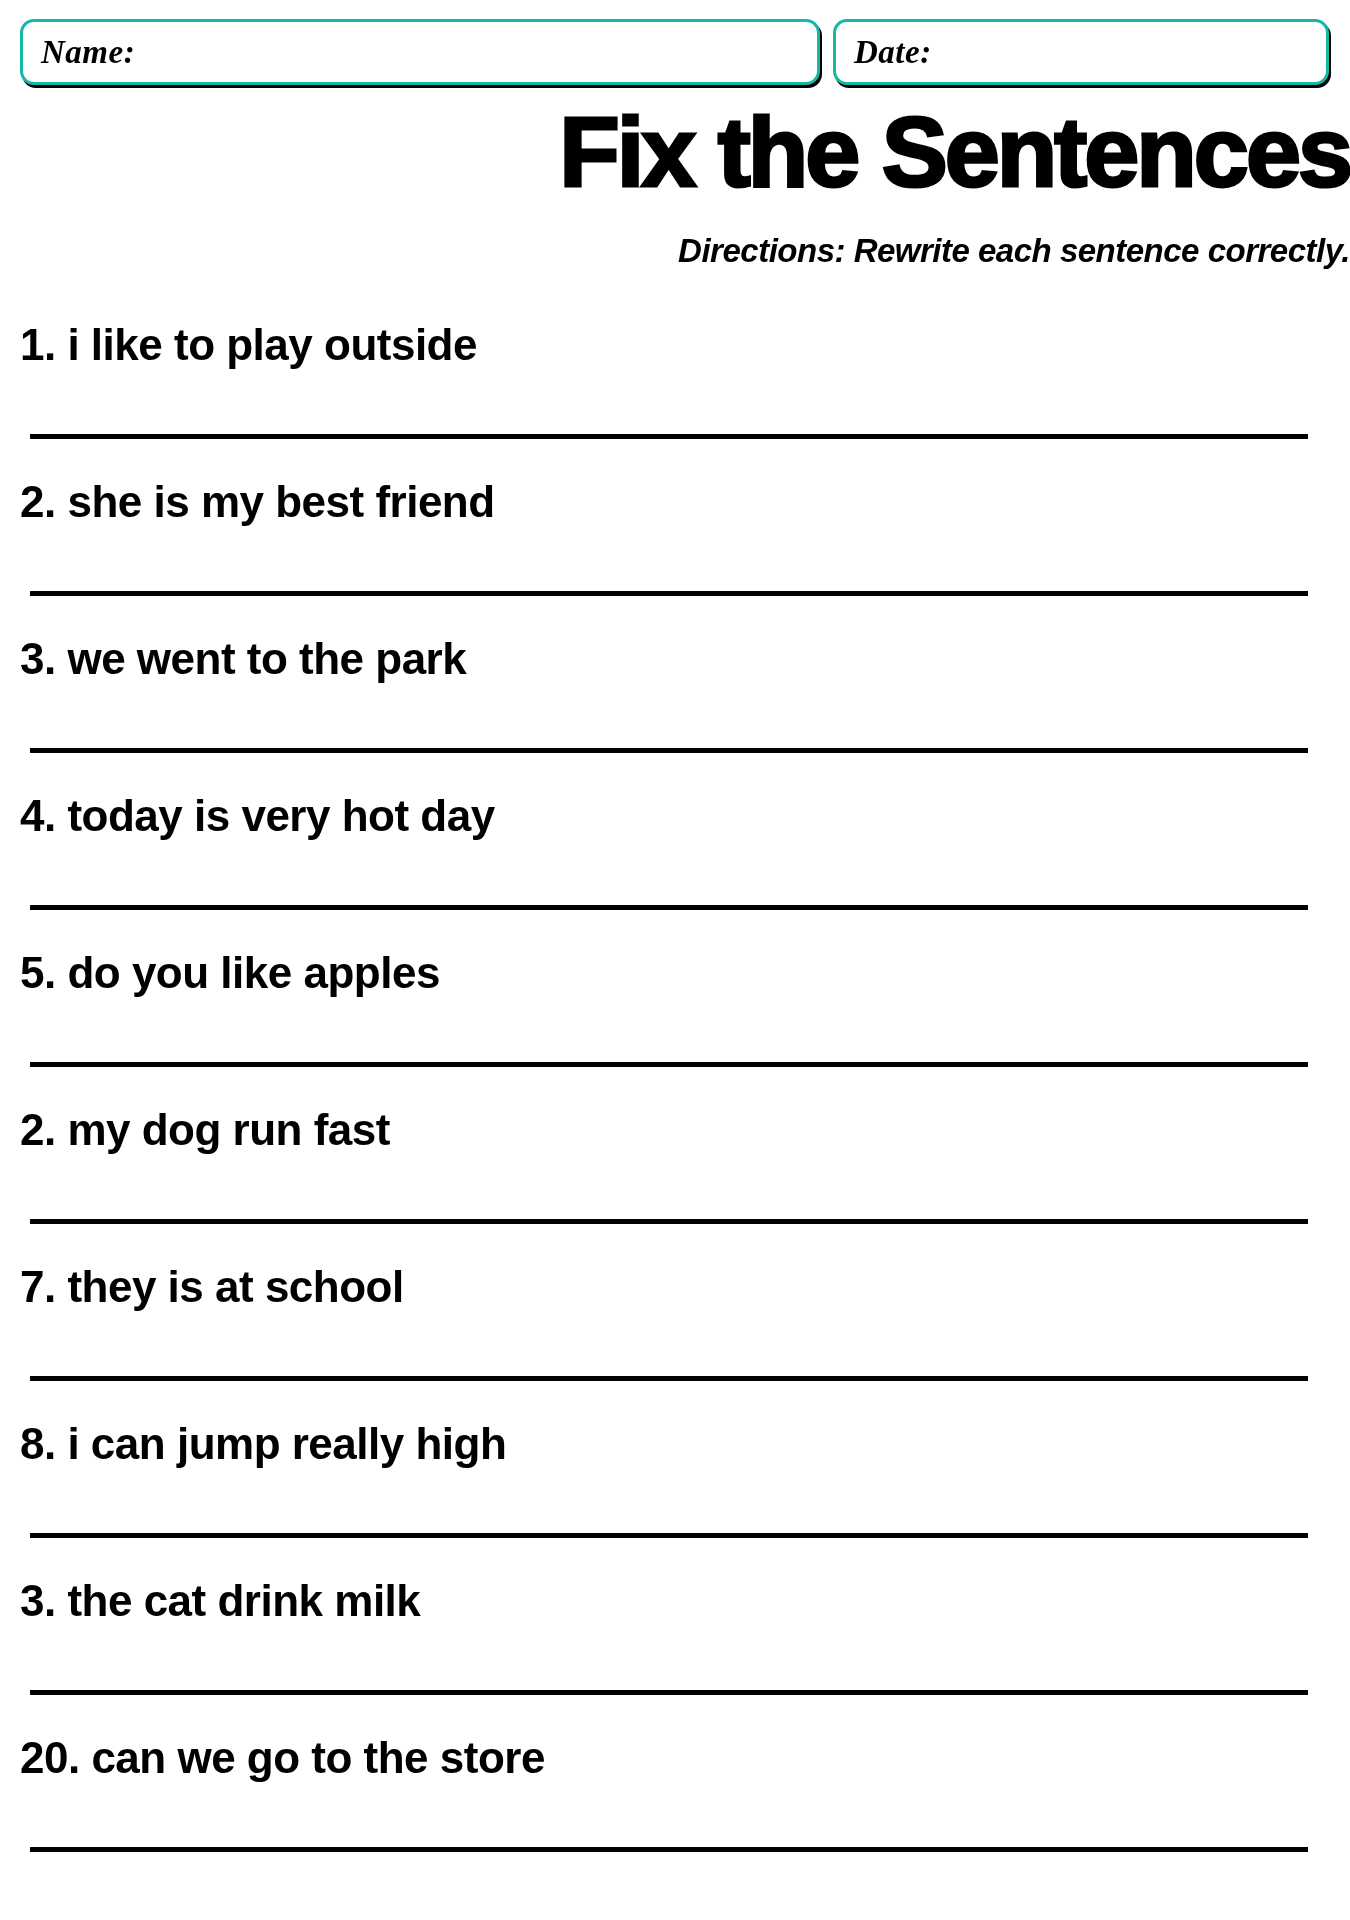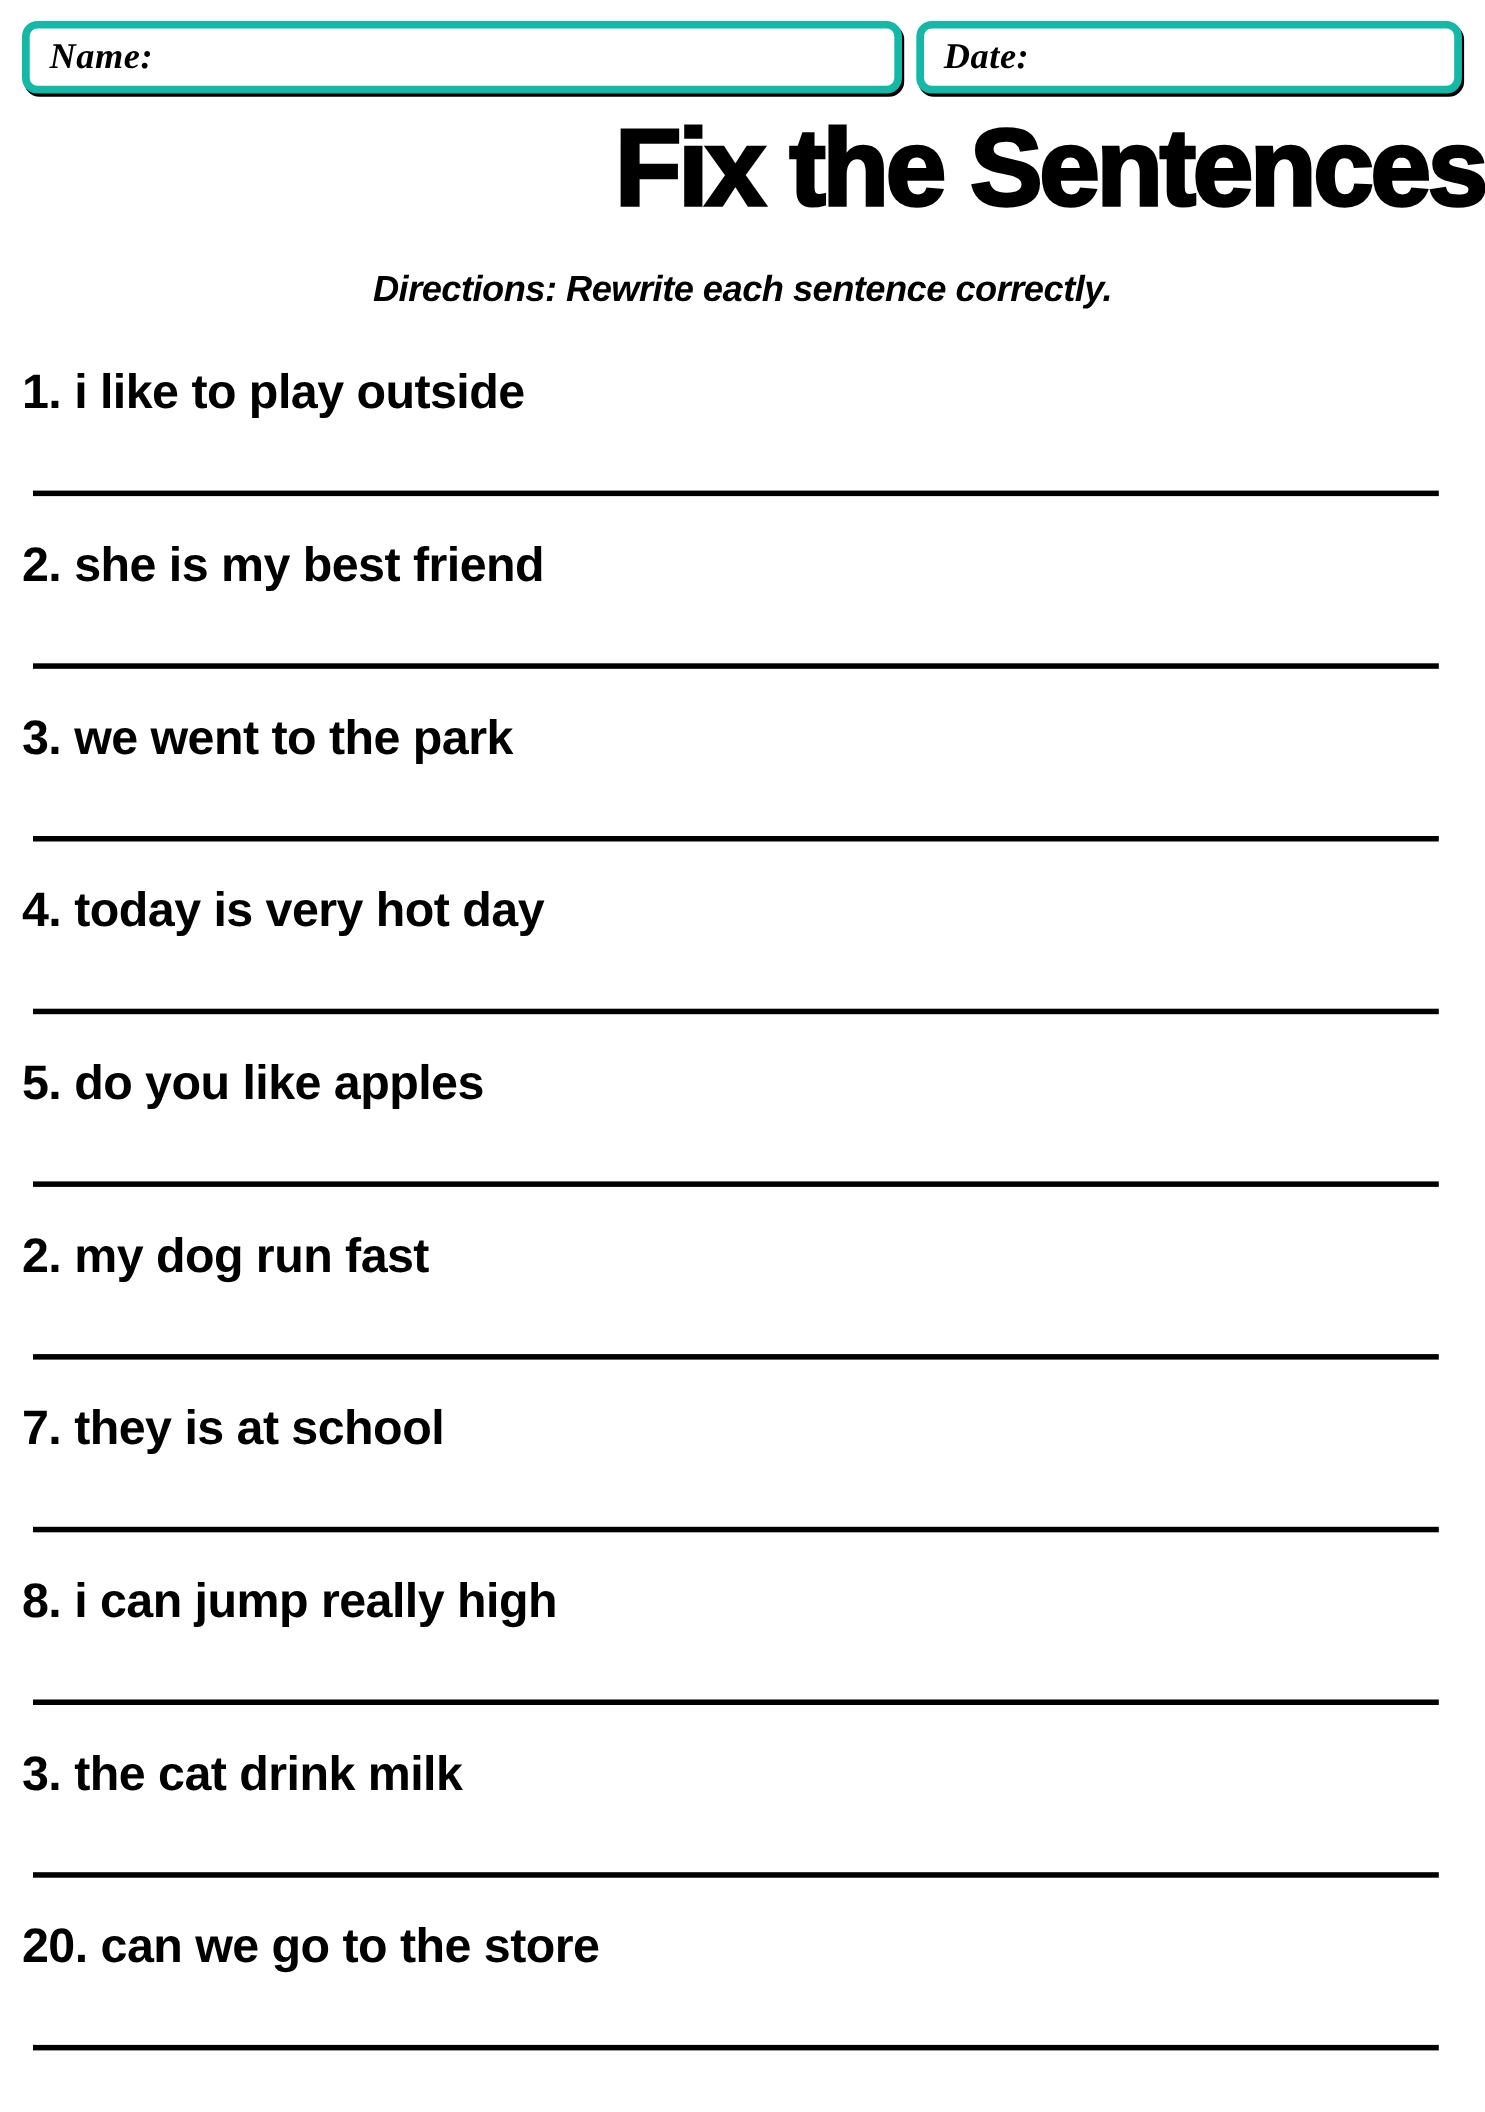--- a/index.html
+++ b/index.html
@@ -13,21 +13,21 @@
   .page { width: 1350px; height: 1920px; position: relative; }
 
   
   .top-row {
     display: flex;
     gap: 13px;
     margin: 19px 21px 0 20px;
     height: 66px;
   }
   .field-box {
-    border: 7px solid #14b8a6;
+    border: 3px solid #14b8a6;
     border-radius: 14px;
     box-shadow: 2px 3px 0 #000;
     display: flex;
     align-items: center;
     padding-left: 18px;
     background: #fff;
   }
   .field-box.name { width: 800px; flex: 0 0 auto; }
   .field-box.date { flex: 1 1 auto; }
   .field-label {
@@ -45,22 +45,22 @@
     font-size: 99px;
     line-height: 105px;
     font-weight: 700;
     letter-spacing: -3px;
     -webkit-text-stroke: 3px #000;
     white-space: nowrap;
   }
 
   
   .directions {
-    margin-top: 40px;
-    text-align: center;
+    margin-top: 28px;
+    text-align: right;
     font-size: 33px;
     line-height: 38px;
     font-weight: bold;
     font-style: italic;
     letter-spacing: -0.5px;
   }
 
   
   .items { margin-top: 49px; }
   .item { height: 157px; position: relative; }

